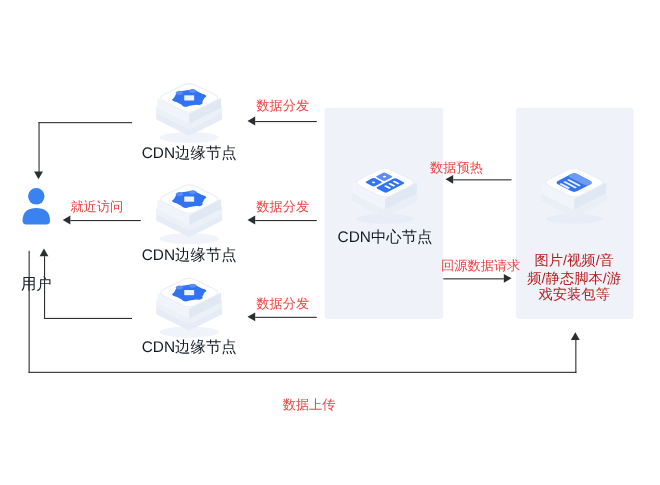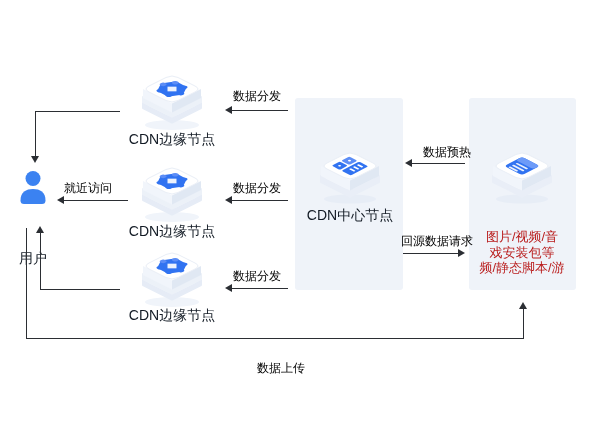--- a/index.html
+++ b/index.html
@@ -8,21 +8,21 @@
     font-family:"Liberation Sans","DejaVu Sans",sans-serif;
   }
   .panel{position:absolute;background:#eff3f9;border-radius:3px;}
   .hline{position:absolute;height:1.3px;background:#2b2e33;}
   .vline{position:absolute;width:1.3px;background:#2b2e33;}
   .arr{position:absolute;width:0;height:0;}
   .arr-left{border-top:4.5px solid transparent;border-bottom:4.5px solid transparent;border-right:7px solid #2b2e33;}
   .arr-right{border-top:4.5px solid transparent;border-bottom:4.5px solid transparent;border-left:7px solid #2b2e33;}
   .arr-up{border-left:4.5px solid transparent;border-right:4.5px solid transparent;border-bottom:7px solid #2b2e33;}
   .arr-down{border-left:4.5px solid transparent;border-right:4.5px solid transparent;border-top:7px solid #2b2e33;}
-  .flow-label{position:absolute;font-size:12px;color:#000000;text-align:center;white-space:nowrap;}
+  .flow-label{position:absolute;font-size:12px;color:#ef4444;text-align:center;white-space:nowrap;}
   .node-label{position:absolute;font-size:14px;color:#121a24;font-weight:500;text-align:center;white-space:nowrap;}
   .desc{position:absolute;font-size:13px;line-height:15.5px;color:#b91c1c;text-align:center;}
   .icon{position:absolute;}
 </style>
 </head>
 <body>
 
 <div class="stage">
 
   <div class="panel" style="left:295px;top:98px;width:108px;height:192px;"></div>
@@ -130,22 +130,22 @@
     <g transform="translate(38,19) scale(1,0.52) rotate(45)">
       <rect x="-12.5" y="-12.5" width="25" height="25" rx="4" fill="#3173f1"></rect>
       <rect x="-12.5" y="-12.5" width="25" height="9" rx="4" fill="#6d9bf8"></rect>
       <rect x="-8" y="-1" width="16" height="2.6" rx="1.3" fill="#e9f0fd"></rect>
       <rect x="-8" y="4" width="16" height="2.6" rx="1.3" fill="#e9f0fd"></rect>
       <rect x="-8" y="9" width="12" height="2.6" rx="1.3" fill="#e9f0fd"></rect>
     </g>
   </svg>
   <div class="desc" style="left:467px;top:229px;width:110px;">
     <div>图片/视频/音</div>
+    <div>频/静态脚本/游</div>
     <div>戏安装包等</div>
-    <div>频/静态脚本/游</div>
   </div>
 
   <div class="hline" style="left:35px;top:110.5px;width:85px;"></div>
   <div class="vline" style="left:35px;top:110.5px;height:46px;"></div>
   <div class="arr arr-down" style="left:31.2px;top:156px;"></div>
 
   <div class="flow-label" style="left:60px;top:180px;width:56px;">就近访问</div>
   <div class="hline" style="left:64px;top:199.5px;width:64px;"></div>
   <div class="arr arr-left" style="left:57px;top:195.7px;"></div>
 
@@ -158,21 +158,21 @@
   <div class="arr arr-left" style="left:225px;top:105.7px;"></div>
 
   <div class="flow-label" style="left:227px;top:180px;width:60px;">数据分发</div>
   <div class="hline" style="left:232px;top:199.5px;width:56px;"></div>
   <div class="arr arr-left" style="left:225px;top:195.7px;"></div>
 
   <div class="flow-label" style="left:227px;top:268px;width:60px;">数据分发</div>
   <div class="hline" style="left:232px;top:287.5px;width:56px;"></div>
   <div class="arr arr-left" style="left:225px;top:283.7px;"></div>
 
-  <div class="flow-label" style="left:416px;top:144px;width:62px;">数据预热</div>
+  <div class="flow-label" style="left:384px;top:144px;width:62px;">数据预热</div>
   <div class="hline" style="left:412px;top:162.5px;width:53px;"></div>
   <div class="arr arr-left" style="left:405px;top:158.7px;"></div>
 
   <div class="flow-label" style="left:397px;top:233px;width:80px;">回源数据请求</div>
   <div class="hline" style="left:403px;top:252.5px;width:55px;"></div>
   <div class="arr arr-right" style="left:458px;top:248.7px;"></div>
 
   <div class="vline" style="left:26px;top:228px;height:111px;"></div>
   <div class="hline" style="left:26px;top:338px;width:498px;"></div>
   <div class="vline" style="left:523px;top:309px;height:30px;"></div>

